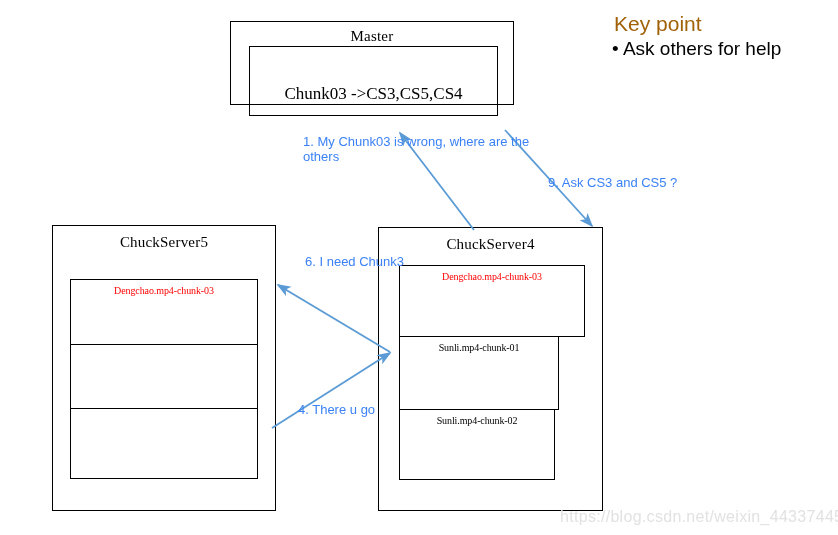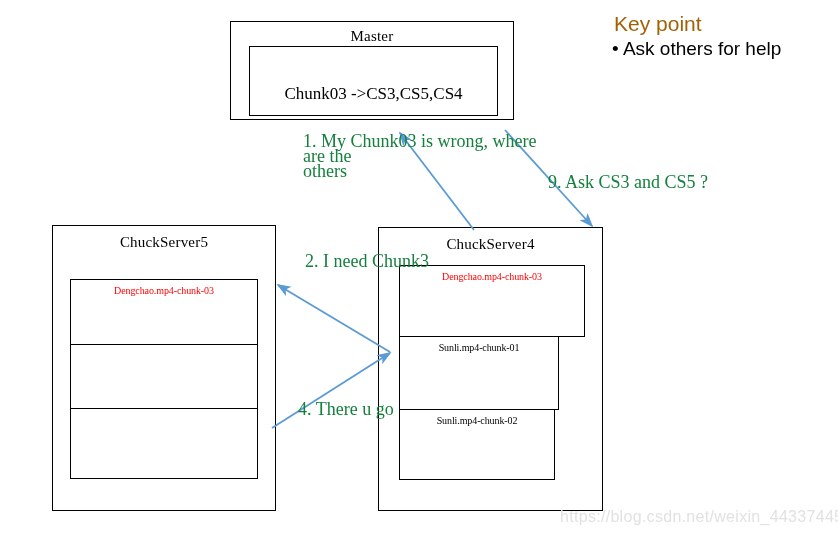--- a/index.html
+++ b/index.html
@@ -56,23 +56,23 @@
     width: 100%;
     text-align: center;
     font-family: "Liberation Serif", serif;
     font-size: 10px;
     letter-spacing: -0.1px;
   }
   .cell-label.red { color: #ff0000; }
   .cell-label.black { color: #000000; }
   .note {
     position: absolute;
-    font-family: Liberation Serif, serif;
-    font-size: 18px;
-    color: #15803d;
+    font-family: Liberation Sans, sans-serif;
+    font-size: 13px;
+    color: #3b82f6;
     line-height: 15px;
     white-space: pre-wrap;
   }
   .keypoint-title {
     position: absolute;
     font-family: "Liberation Sans", sans-serif;
     font-size: 21px;
     color: #a16207;
   }
   .keypoint-bullet {
@@ -99,21 +99,21 @@
   }
 </style>
 </head>
 <body>
 
 <div id="canvas">
 
   <div class="keypoint-title" style="left:614px; top:12px;">Key point</div>
   <div class="keypoint-bullet" style="left:612px; top:38px;">• Ask others for help</div>
 
-  <div class="box" style="left:230px; top:21px; width:284px; height:99px;">
+  <div class="box" style="left:230px; top:21px; width:284px; height:84px;">
     <div class="box-title" style="top:6px;">Master</div>
     <div class="inner-box" style="left:18px; top:24px; width:249px; height:70px;">
       <div class="master-line l2" style="top:37px;">Chunk03 -&gt;CS3,CS5,CS4</div>
     </div>
   </div>
 
   <div class="box" style="left:52px; top:225px; width:224px; height:286px;">
     <div class="box-title" style="top:8px;">ChuckServer5</div>
 
     <div class="cell" style="left:17px; top:53px; width:188px; height:66px;">
@@ -153,18 +153,18 @@
     <line x1="505" y1="130" x2="592" y2="226" stroke="#5b9bd5" stroke-width="1.8" marker-end="url(#ah)"></line>
 
     <line x1="390" y1="352" x2="278" y2="285" stroke="#5b9bd5" stroke-width="1.8" marker-end="url(#ah)"></line>
 
     <line x1="272" y1="428" x2="390" y2="353" stroke="#5b9bd5" stroke-width="1.8" marker-end="url(#ah)"></line>
   </svg>
 
   <div class="note" style="left:303px; top:134px; width:250px;">1. My Chunk03 is wrong, where are the
 others</div>
   <div class="note" style="left:548px; top:175px;">9. Ask CS3 and CS5 ?</div>
-  <div class="note" style="left:305px; top:254px;">2. I need Chunk3</div>
+  <div class="note" style="left:305px; top:254px;">6. I need Chunk3</div>
   <div class="note" style="left:298px; top:402px;">4. There u go</div>
 
   <div class="watermark" style="left:560px; top:508px;">https://blog.csdn.net/weixin_44337445</div>
 
 </div>
 
 </body></html>

